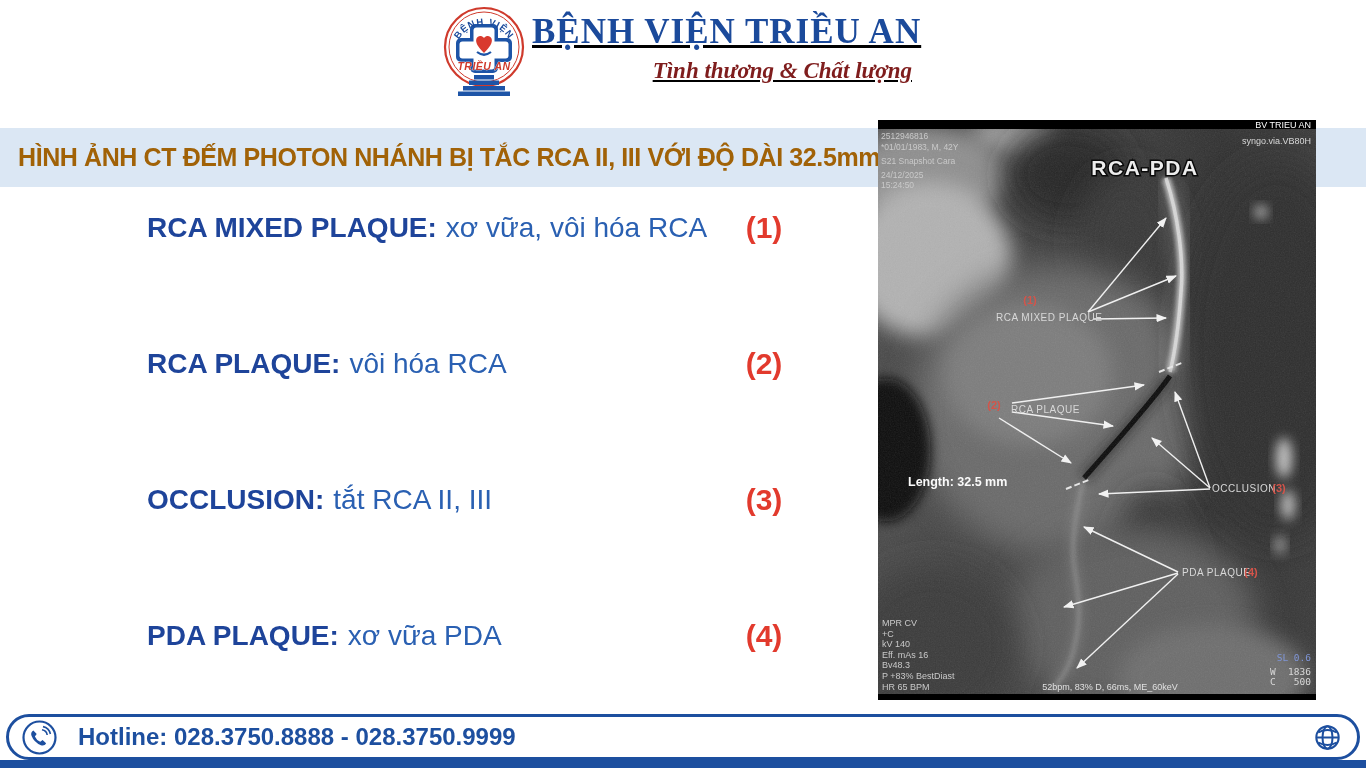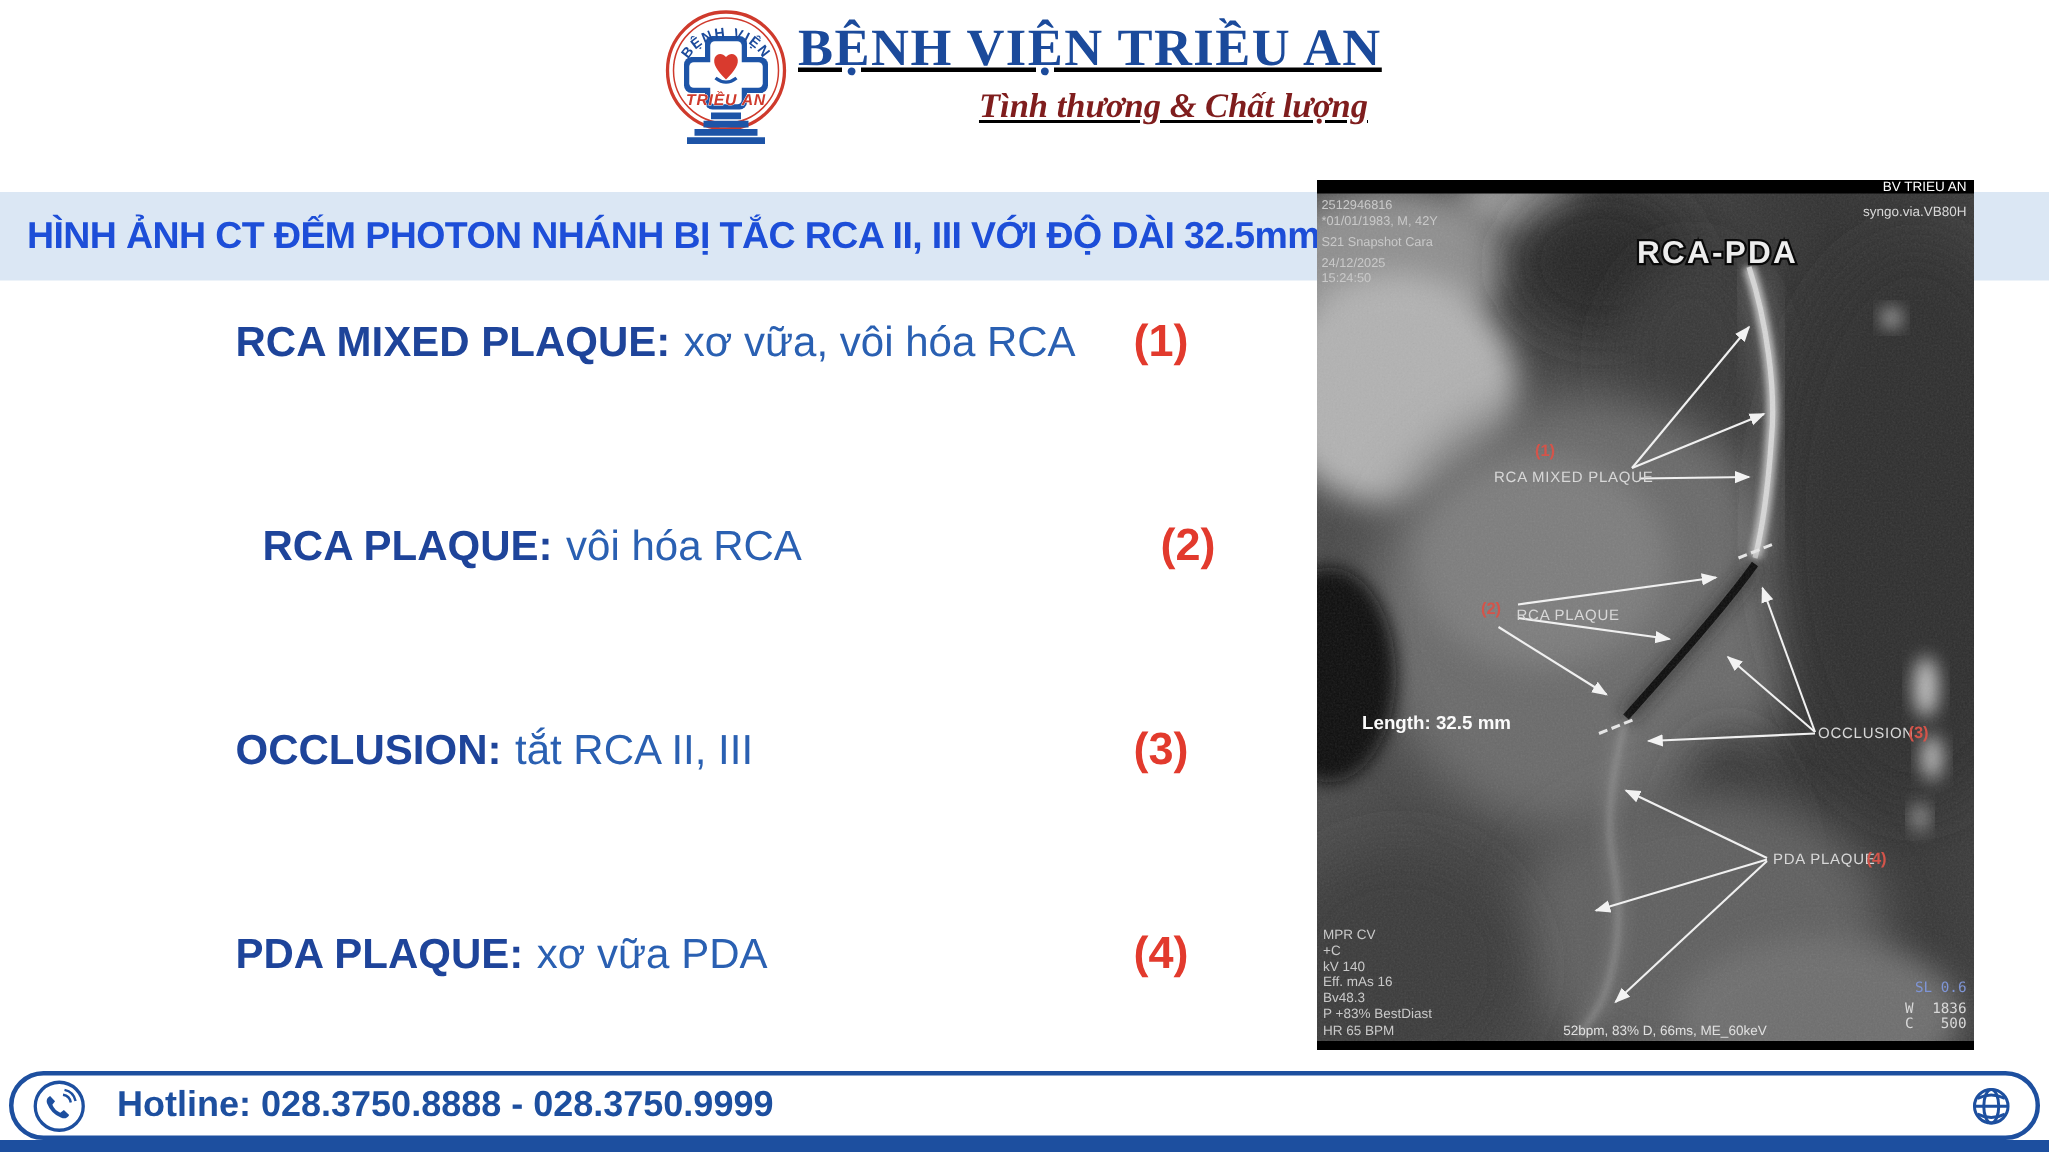--- a/index.html
+++ b/index.html
@@ -12,31 +12,31 @@
   .logo-svg { position:absolute; left:441px; top:5px; }
   .header-text { position:absolute; left:532px; top:12px; width:380px; text-align:right;text-decoration:underline; }
   .hospital-name { font-family:"Liberation Serif", serif; font-weight:bold; font-size:35px;
                    color:#1b4a9b; letter-spacing:1px; white-space:nowrap; }
   .tagline { margin-top:6px; font-family:"Liberation Serif", serif; font-weight:bold;
              font-style:italic; font-size:23px; color:#7f1d1d; }
 
   
   .banner { position:absolute; top:128px; left:0; width:1366px; height:59px;
             background:#dbe7f4; display:flex; align-items:center; padding-left:18px; z-index:1; }
-  .banner-title { font-size:25px; font-weight:bold; color:#1d4ed8; letter-spacing:-0.4px;
+  .banner-title { font-size:25px; font-weight:bold; color:#a16207; letter-spacing:-0.4px;
                   white-space:nowrap; }
 
   
-  .finding { position:absolute; left:157px; width:700px; height:36px; line-height:36px;
+  .finding { position:absolute; left:147px; width:700px; height:36px; line-height:36px;
              font-size:28px; color:#2a60b2; white-space:nowrap; }
   .finding .kw { font-weight:bold; color:#1e449a; }
   .finding .desc { margin-left:9px; }
   .finding .num { position:absolute; left:589px; width:56px; text-align:center;
                   color:#e23a2d; font-weight:bold; font-size:30px; }
-  .f1 { top:210px; } .f2 { top:346px;margin-left:18px; } .f3 { top:482px; } .f4 { top:618px; }
+  .f1 { top:210px; } .f2 { top:346px; } .f3 { top:482px; } .f4 { top:618px; }
 
   
   .ct-panel { position:absolute; left:878px; top:120px; width:438px; height:580px;
               background:#000; z-index:2; }
   .ct-panel svg { display:block; }
   .ct-text { font-family:"Liberation Sans", sans-serif; }
 
   
   .footer-bar { position:absolute; left:0; bottom:0; width:1366px; height:8px; background:#1d4f9f; }
   .footer-pill { position:absolute; left:6px; right:6px; bottom:8px; height:46px;

